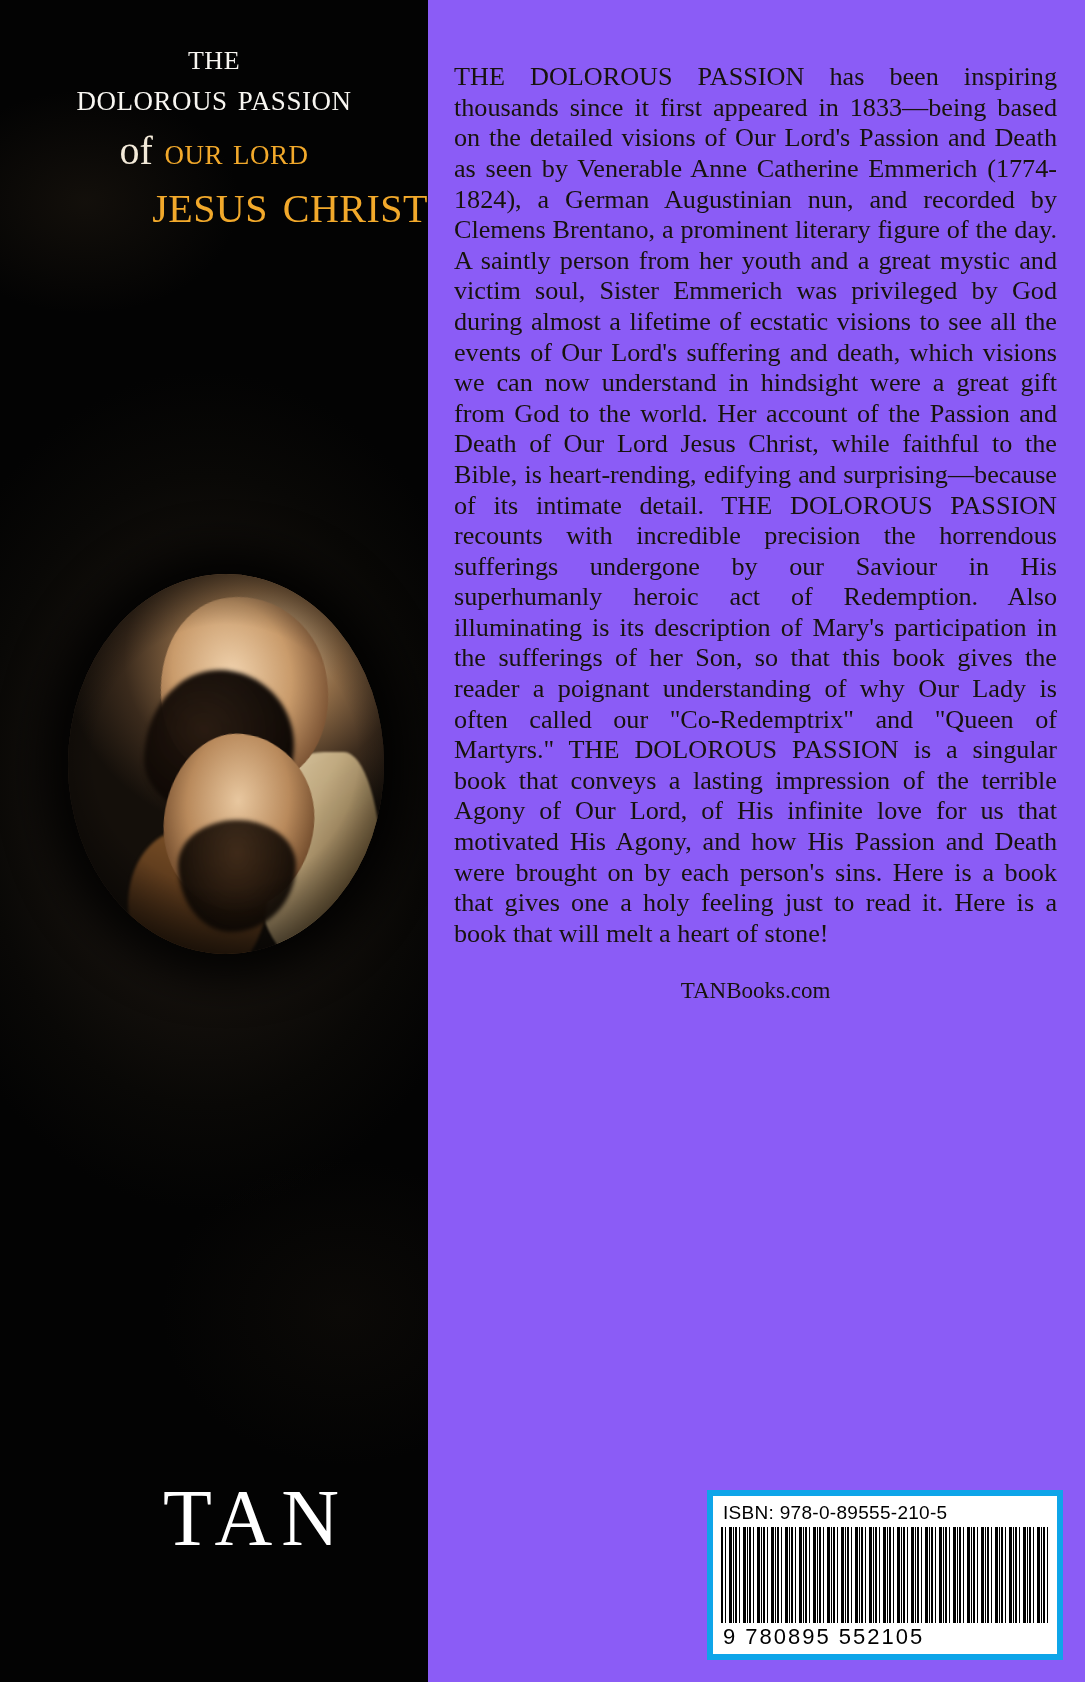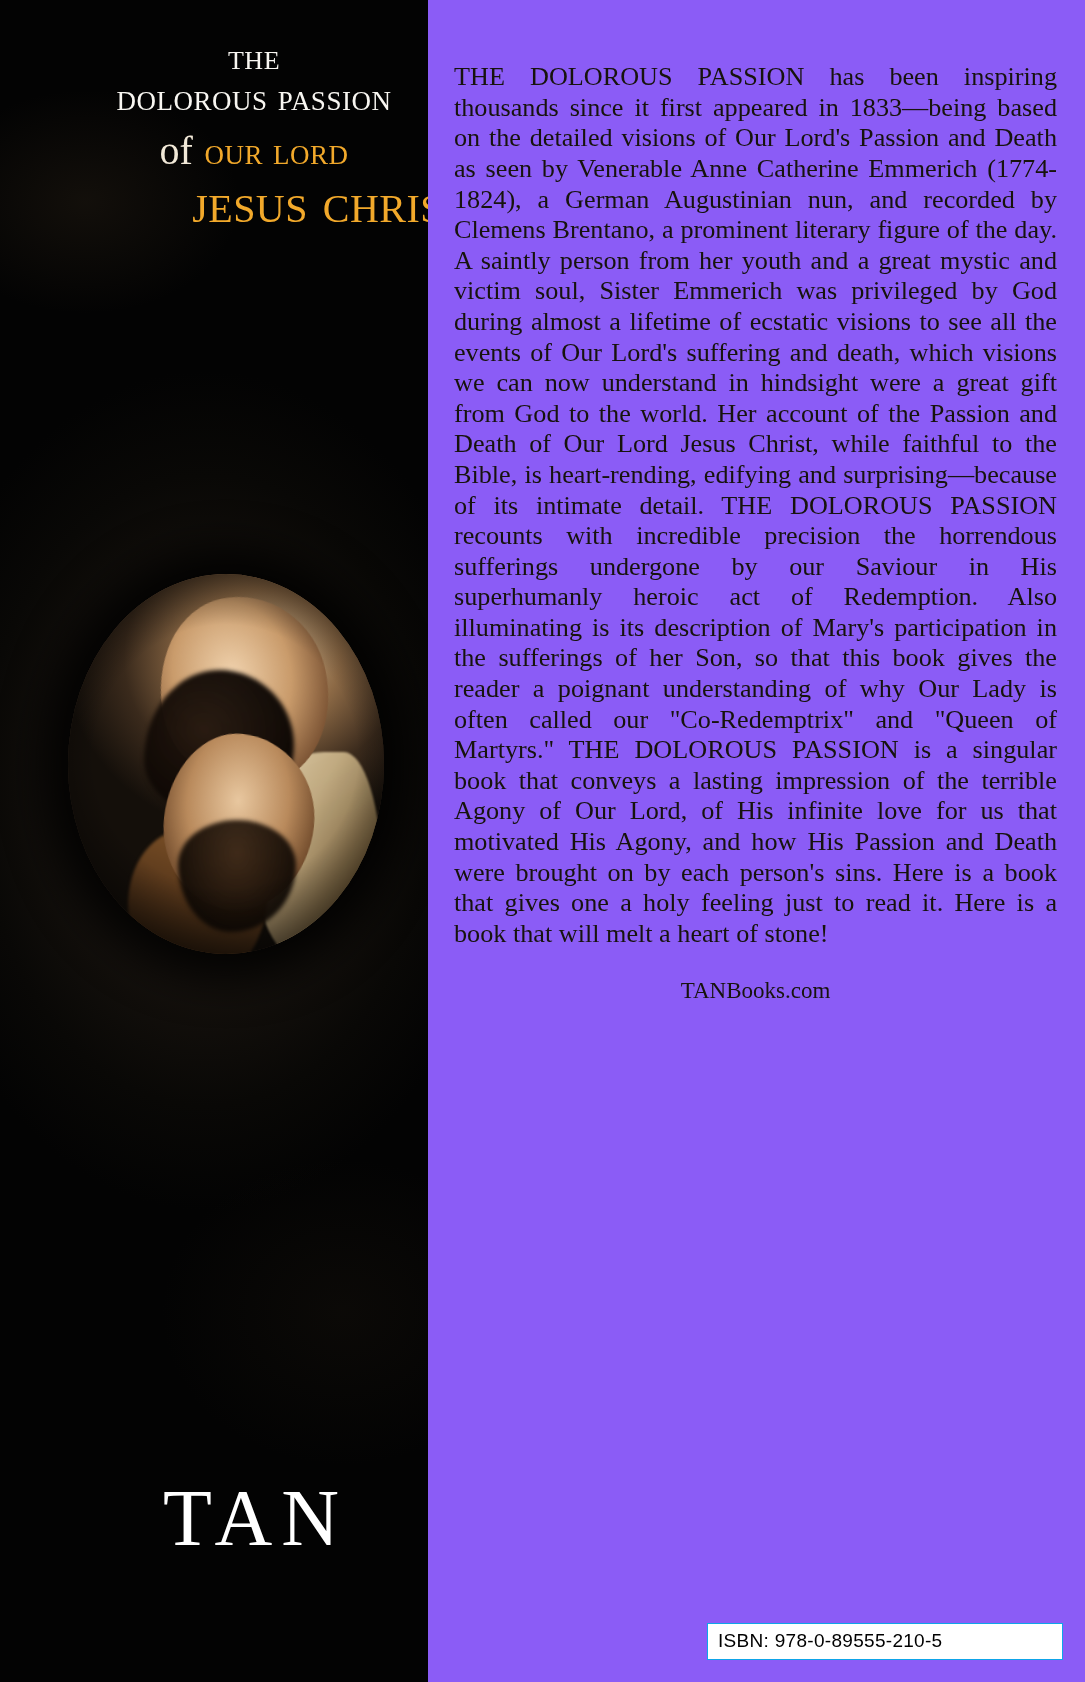--- a/index.html
+++ b/index.html
@@ -42,21 +42,20 @@
 
   .title-block {
     position: absolute;
     top: 38px;
     left: 0;
     width: 428px;
     text-align: center;
     color: #f5a623;
     line-height: 1.0;
     z-index: 3;
-    padding-left: 40px;
   }
   .t-the {
     font-size: 37px;
     letter-spacing: 0.5px;
     color: #f8f6f1;
     font-variant: small-caps;
     text-transform: lowercase;
   }
   .t-the::first-letter { font-size: 1.0em; }
   .t-dolorous {
@@ -211,21 +210,21 @@
     justify-content: center;
     gap: 64px;
     margin-top: 2px;
   }
   
   .barcode-wrap {
     position: absolute;
     right: 22px;
     bottom: 22px;
     background: #fff;
-    border: 1px solid #0ea5e9;
+    border: 6px solid #0ea5e9;
     padding: 6px 8px 4px 8px;
     width: 356px;
     box-sizing: border-box;
   }
   .isbn-text {
     font-family: "Liberation Sans", sans-serif;
     font-size: 19px;
     color: #000;
     margin: 0 0 3px 2px;
     letter-spacing: .3px;
@@ -304,16 +303,20 @@
 
     <p class="blurb">THE DOLOROUS PASSION has been inspiring thousands since it first appeared in 1833—being based on the detailed visions of Our Lord's Passion and Death as seen by Venerable Anne Catherine Emmerich (1774-1824), a German Augustinian nun, and recorded by Clemens Brentano, a prominent literary figure of the day. A saintly person from her youth and a great mystic and victim soul, Sister Emmerich was privileged by God during almost a lifetime of ecstatic visions to see all the events of Our Lord's suffering and death, which visions we can now understand in hindsight were a great gift from God to the world. Her account of the Passion and Death of Our Lord Jesus Christ, while faithful to the Bible, is heart-rending, edifying and surprising—because of its intimate detail. THE DOLOROUS PASSION recounts with incredible precision the horrendous sufferings undergone by our Saviour in His superhumanly heroic act of Redemption. Also illuminating is its description of Mary's participation in the sufferings of her Son, so that this book gives the reader a poignant understanding of why Our Lady is often called our "Co-Redemptrix" and "Queen of Martyrs." THE DOLOROUS PASSION is a singular book that conveys a lasting impression of the terrible Agony of Our Lord, of His infinite love for us that motivated His Agony, and how His Passion and Death were brought on by each person's sins. Here is a book that gives one a holy feeling just to read it. Here is a book that will melt a heart of stone!</p>
 
     <div class="imprint">
       <div>TANBooks.com</div>
     </div>
 
     <div class="barcode-wrap">
       <div class="isbn-text">ISBN: 978-0-89555-210-5</div>
       <div class="bars-row">
+        <div class="bars-main">
+          <div class="bars"></div>
+          <div class="ean-digits">9 780895 552105</div>
+        </div>
       </div>
     </div>
   </div>
 </div>
 
 </body></html>

